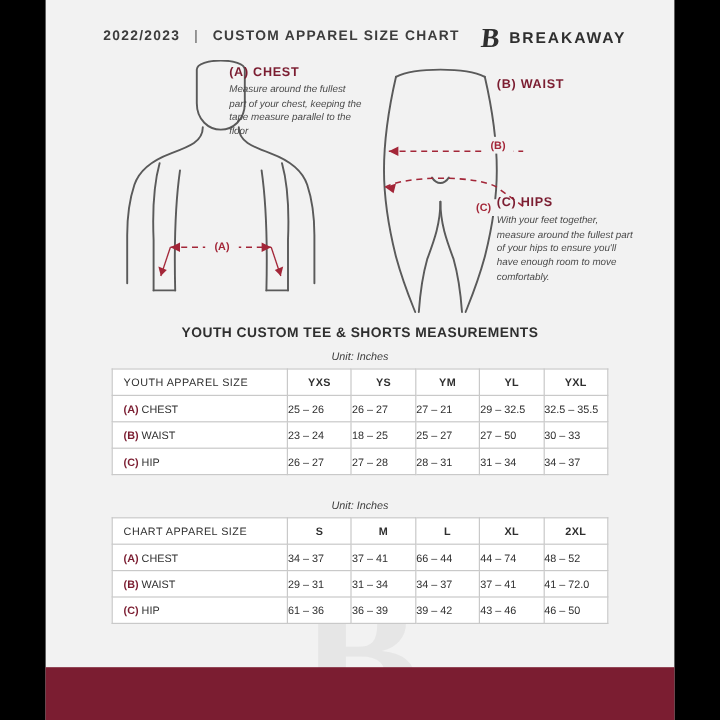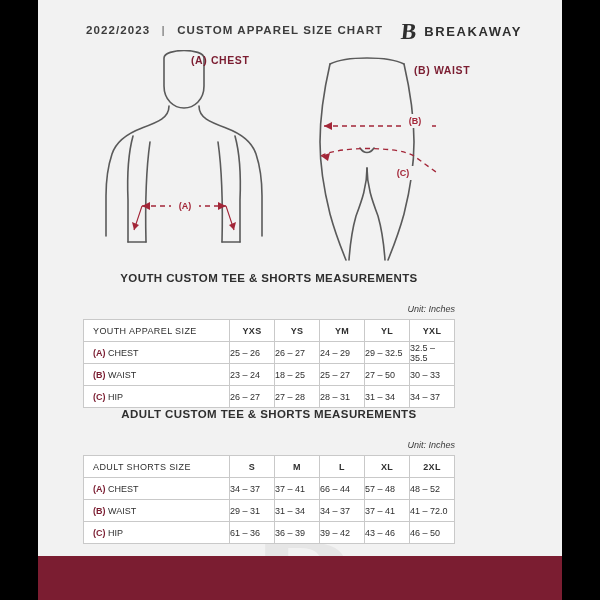--- a/index.html
+++ b/index.html
@@ -116,38 +116,38 @@
     font-style: italic;
     color: #4a4a4a;
   }
   .note-chest { left: 153px; top: 4px; width: 112px; }
   .note-waist { left: 376px; top: 14px; width: 118px; }
   .note-hips  { left: 376px; top: 113px; width: 118px; }
 
   
   .section {
     position: absolute;
-    left: 45px;
-    width: 372px;
+    left: 55px;
+    width: 414px;
   }
   .sec-youth { top: 272px; }
   .sec-adult { top: 408px; }
   .sec-title {
     text-align: center;
     font-size: 11.5px;
     font-weight: bold;
     letter-spacing: 0.4px;
     color: #2f2f2f;
   }
   .sec-unit {
-    text-align: right;
+    text-align: center;
     font-size: 9px;
     font-style: italic;
     color: #3c3c3c;
-    margin-top: 20px;
+    margin-top: 8px;
     margin-bottom: 5px;
   }
   table {
     border-collapse: collapse;
     width: 100%;
     background: #ffffff;
     table-layout: fixed;
   }
   th, td {
     border: 1px solid #c9c9c9;
@@ -264,26 +264,31 @@
           <path d="M283 106 C300 96 360 96 376 106 L398 122"></path>
         </g>
         <polygon points="283,106 292,103 290,111" fill="#a32638"></polygon>
         <rect x="352" y="116" width="26" height="14" fill="#f2f2f2"></rect>
         <text x="365" y="126" font-family="Liberation Sans, sans-serif" font-size="9" font-weight="bold" fill="#a32638" text-anchor="middle">(C)</text>
       </svg>
 
       
       <div class="note note-chest">
         <div class="note-title">(A) CHEST</div>
+        <div class="note-body">Measure around the fullest part of your chest, keeping the tape measure parallel to the floor</div>
       </div>
 
       <div class="note note-waist">
         <div class="note-title">(B) WAIST</div>
       </div>
 
+      <div class="note note-hips">
+        <div class="note-title">(C) HIPS</div>
+        <div class="note-body">With your feet together, measure around the fullest part of your hips to ensure you'll have enough room to move comfortably.</div>
+      </div>
     </div>
 
     <div class="section sec-youth">
       <div class="sec-title">YOUTH CUSTOM TEE &amp; SHORTS MEASUREMENTS</div>
       <div class="sec-unit">Unit: Inches</div>
       <table>
         <thead>
           <tr>
             <th class="rowhead">YOUTH APPAREL SIZE</th>
             <th>YXS</th>
@@ -291,21 +296,21 @@
             <th>YM</th>
             <th>YL</th>
             <th>YXL</th>
           </tr>
         </thead>
         <tbody>
           <tr>
             <td class="rowhead"><span class="tag">(A)</span> <span>CHEST</span></td>
             <td>25 – 26</td>
             <td>26 – 27</td>
-            <td>24 – 29</td>
+            <td>27 – 21</td>
             <td>29 – 32.5</td>
             <td>32.5 – 35.5</td>
           </tr>
           <tr>
             <td class="rowhead"><span class="tag">(B)</span> <span>WAIST</span></td>
             <td>23 – 24</td>
             <td>18 – 25</td>
             <td>25 – 27</td>
             <td>27 – 50</td>
             <td>30 – 33</td>
@@ -316,40 +321,39 @@
             <td>27 – 28</td>
             <td>28 – 31</td>
             <td>31 – 34</td>
             <td>34 – 37</td>
           </tr>
         </tbody>
       </table>
     </div>
 
     <div class="section sec-adult">
-      <div class="sec-title">ADULT CUSTOM TEE &amp; SHORTS MEASUREMENTS</div>
       <div class="sec-unit">Unit: Inches</div>
       <table>
         <thead>
           <tr>
-            <th class="rowhead">ADULT SHORTS SIZE</th>
+            <th class="rowhead">CHART APPAREL SIZE</th>
             <th>S</th>
             <th>M</th>
             <th>L</th>
             <th>XL</th>
             <th>2XL</th>
           </tr>
         </thead>
         <tbody>
           <tr>
             <td class="rowhead"><span class="tag">(A)</span> <span>CHEST</span></td>
             <td>34 – 37</td>
             <td>37 – 41</td>
             <td>66 – 44</td>
-            <td>57 – 48</td>
+            <td>44 – 74</td>
             <td>48 – 52</td>
           </tr>
           <tr>
             <td class="rowhead"><span class="tag">(B)</span> <span>WAIST</span></td>
             <td>29 – 31</td>
             <td>31 – 34</td>
             <td>34 – 37</td>
             <td>37 – 41</td>
             <td>41 – 72.0</td>
           </tr>

